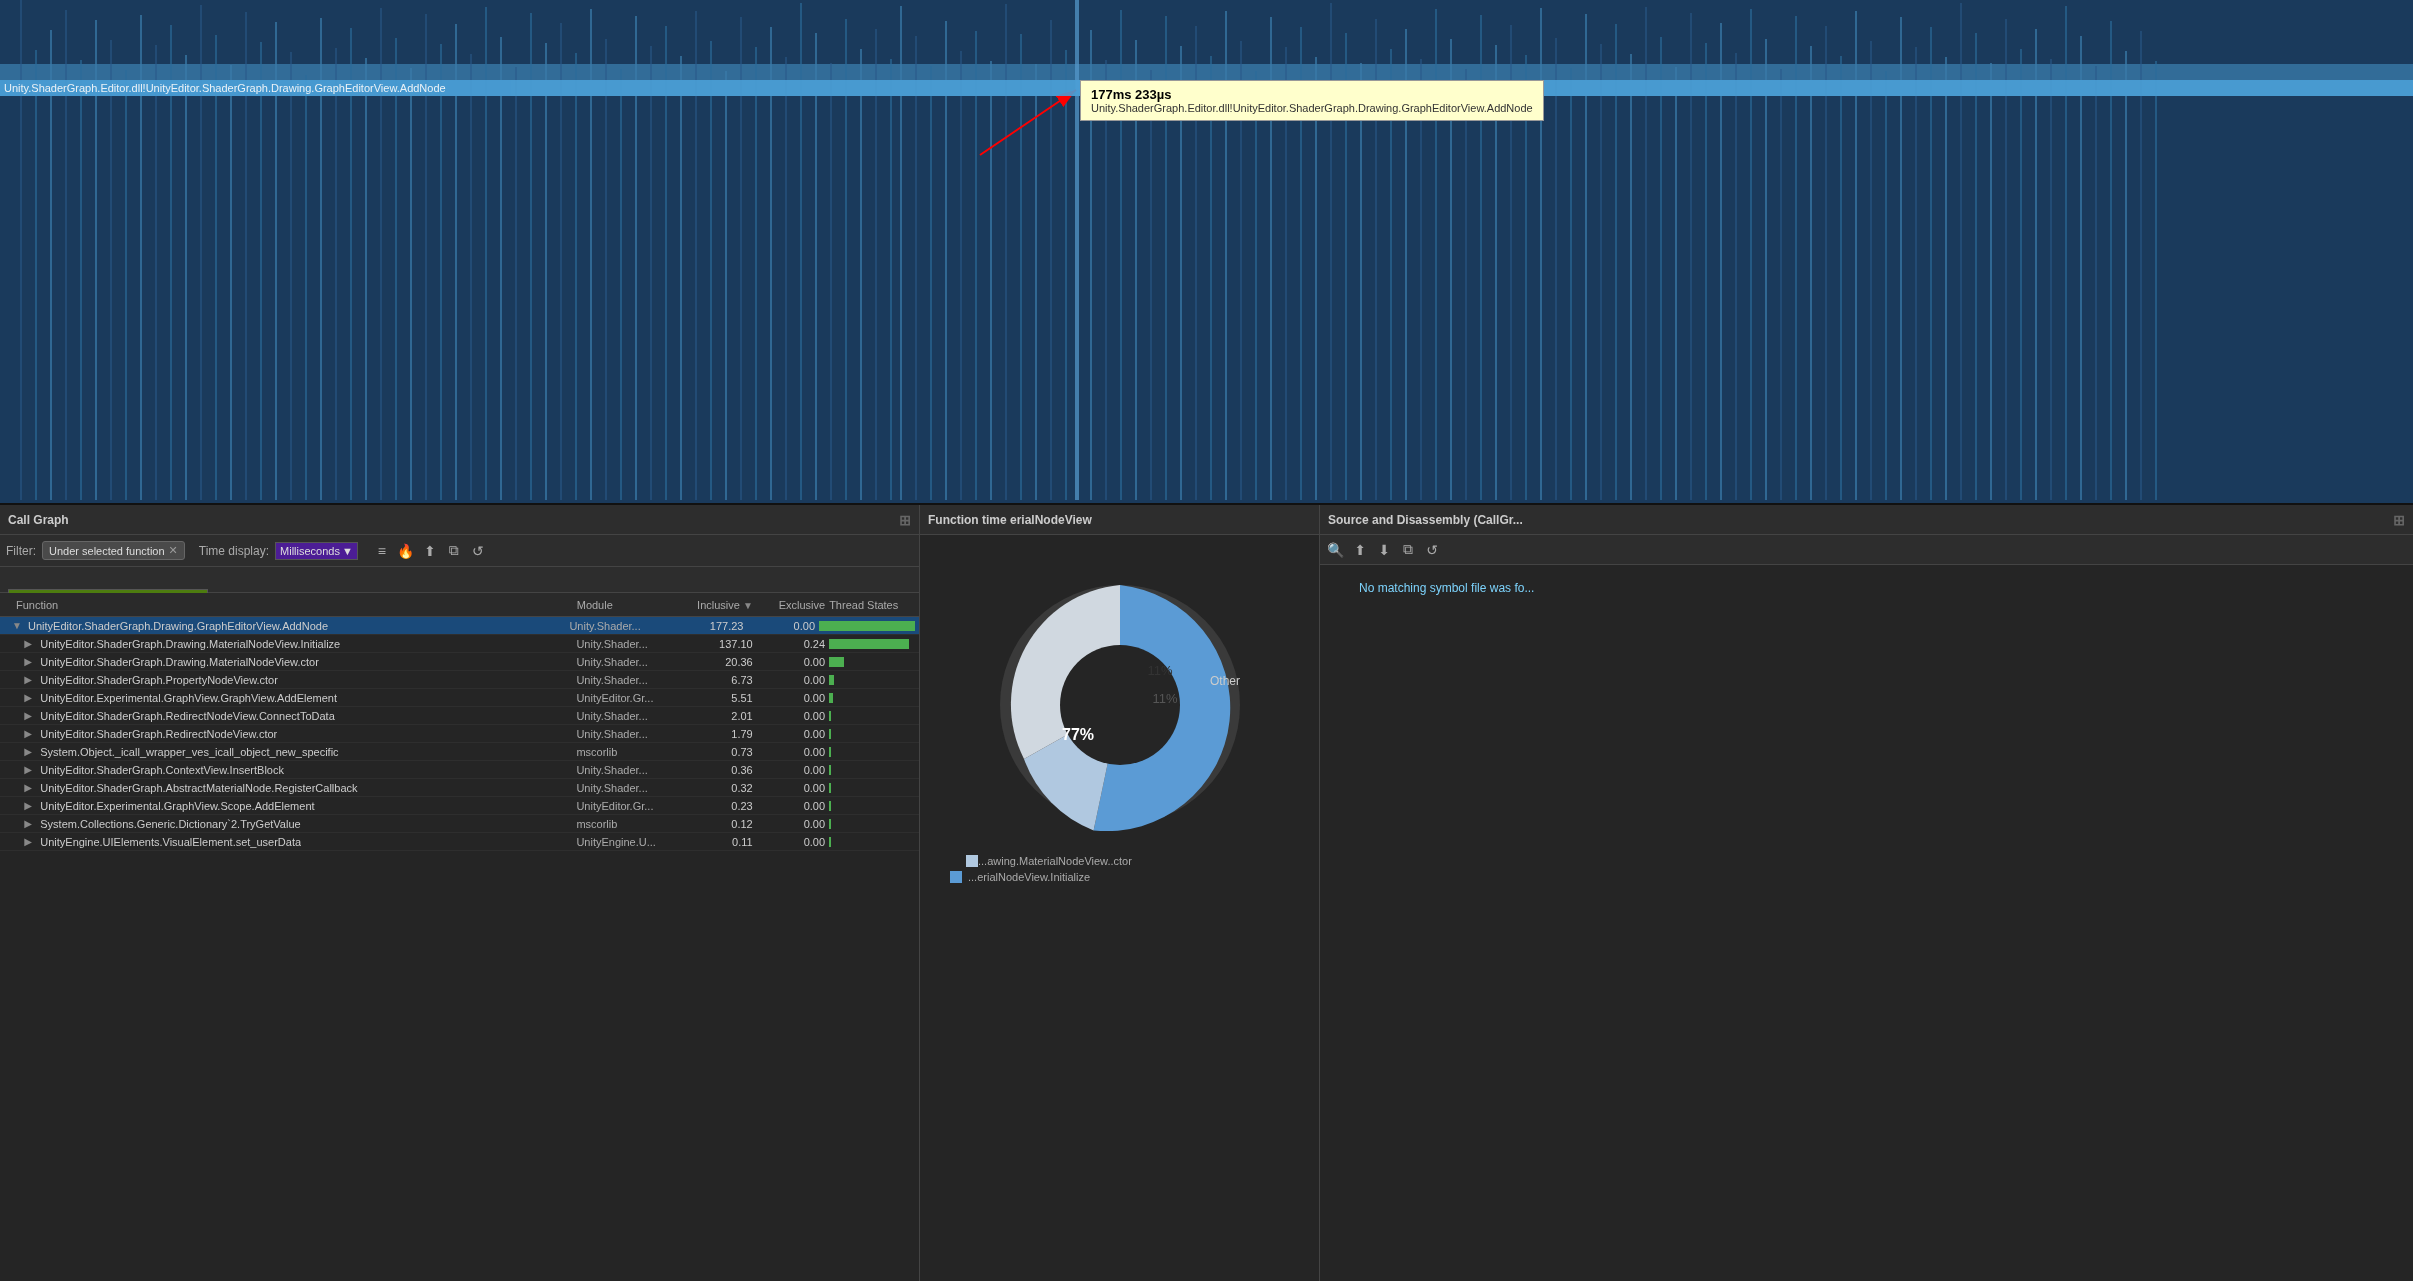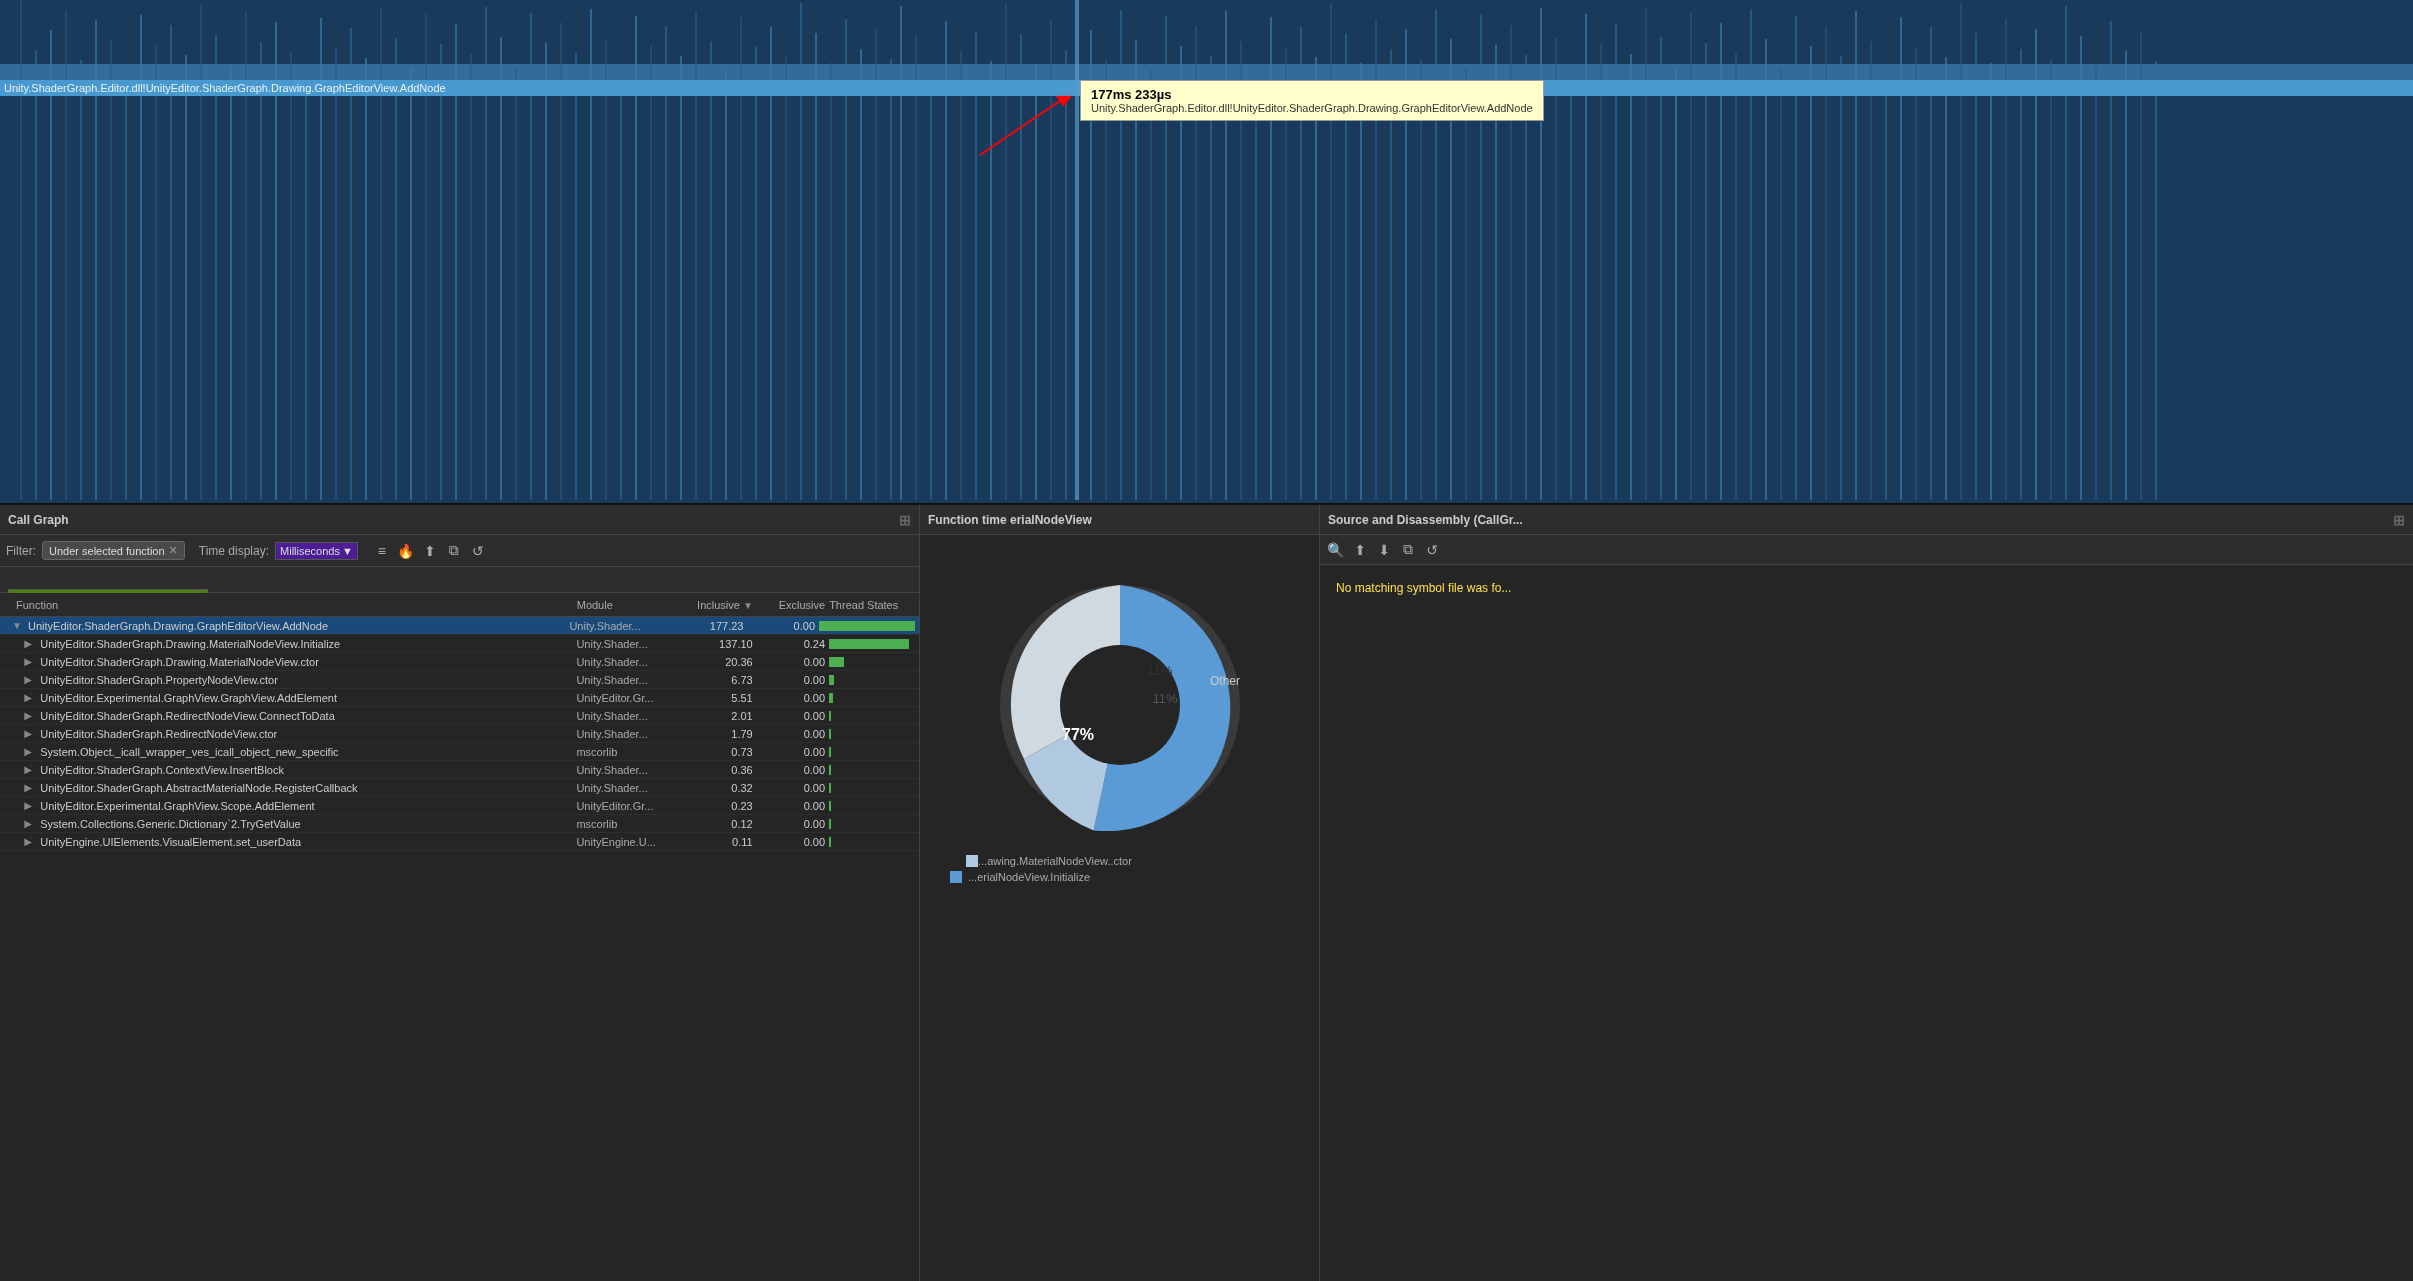--- a/index.html
+++ b/index.html
@@ -327,23 +327,24 @@
 
     .source-content {
       flex: 1;
       background: #252525;
       padding: 8px;
       color: #aaa;
       font-size: 12px;
     }
 
     .no-symbol-msg {
-      color: #fde047;
+      color: #7dd3fc;
       font-size: 12px;
       padding: 8px;
+      margin-left: 23px;
     }
 
     
     ::-webkit-scrollbar {
       width: 8px;
       height: 8px;
     }
     ::-webkit-scrollbar-track {
       background: #2a2a2a;
     }

